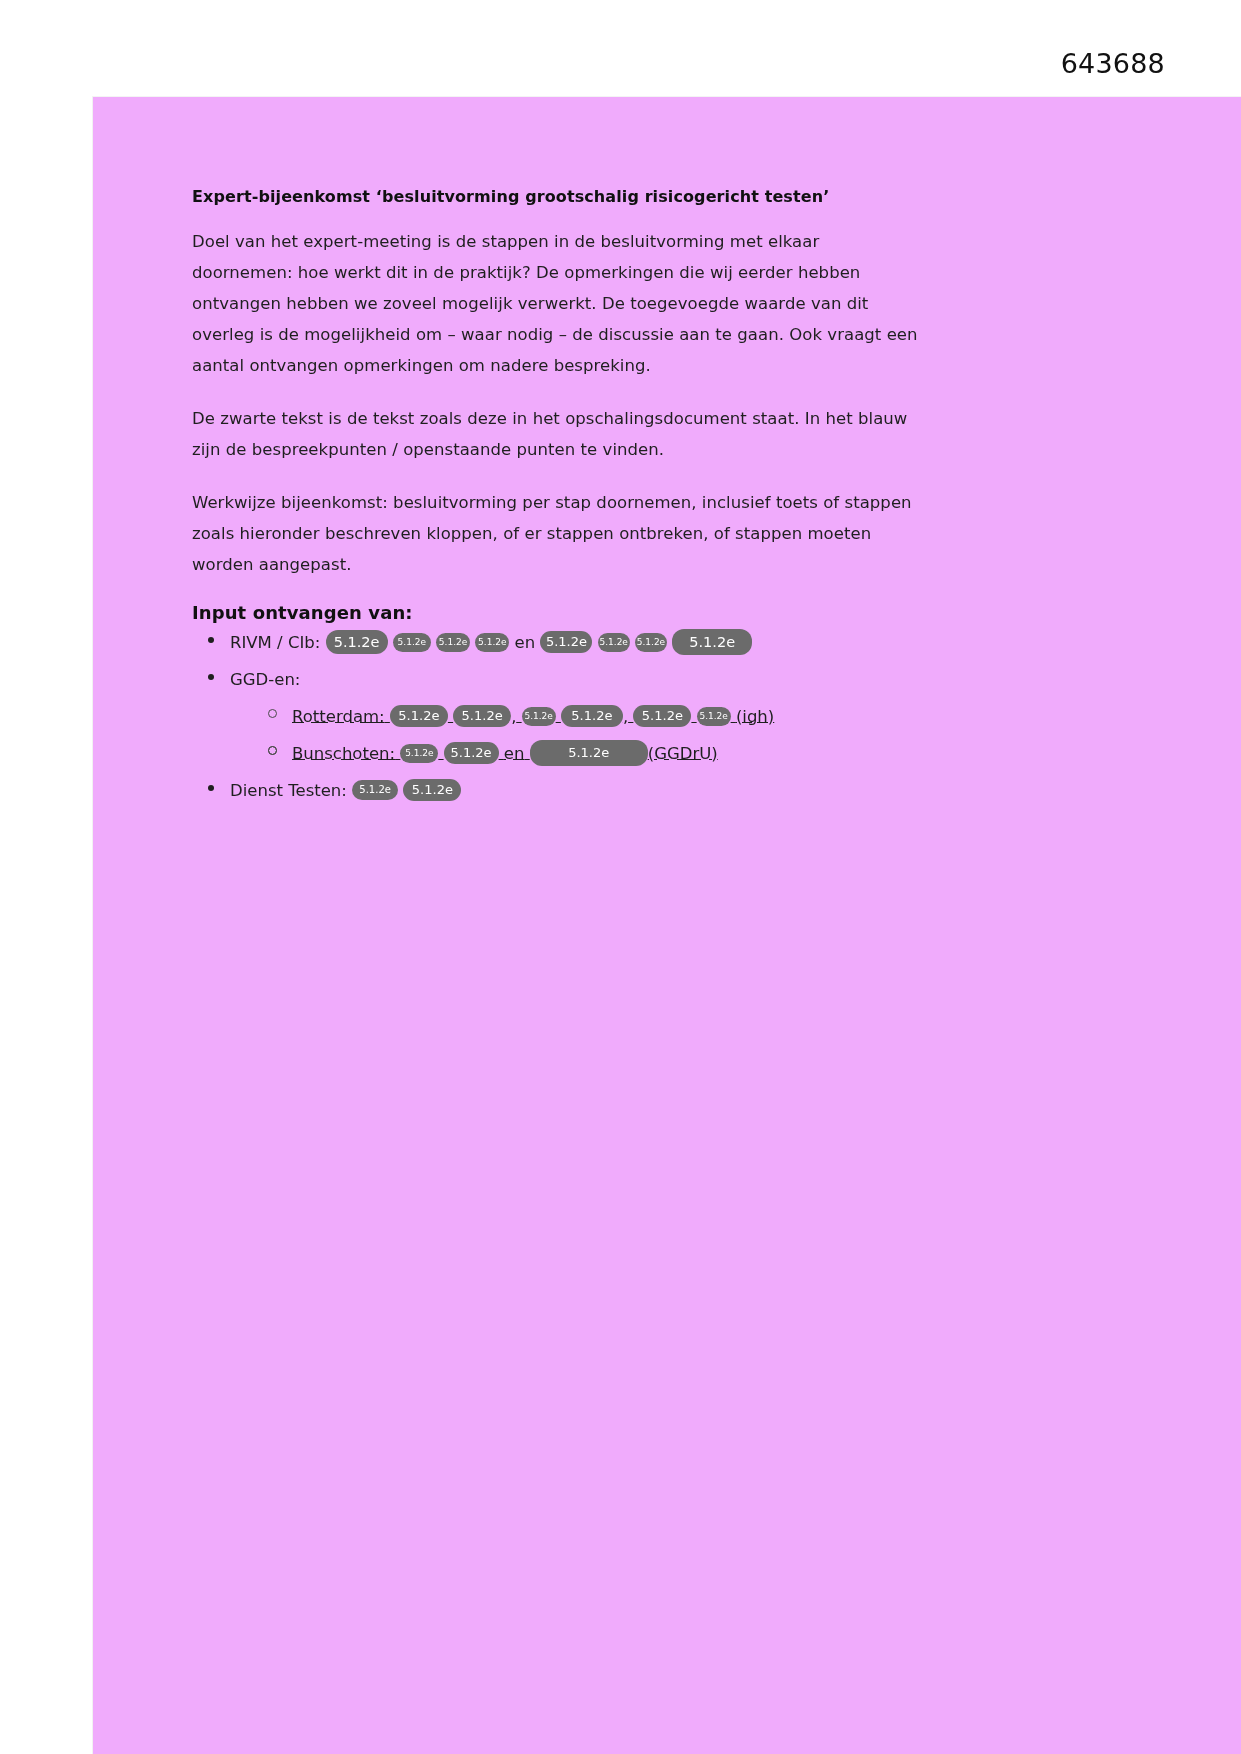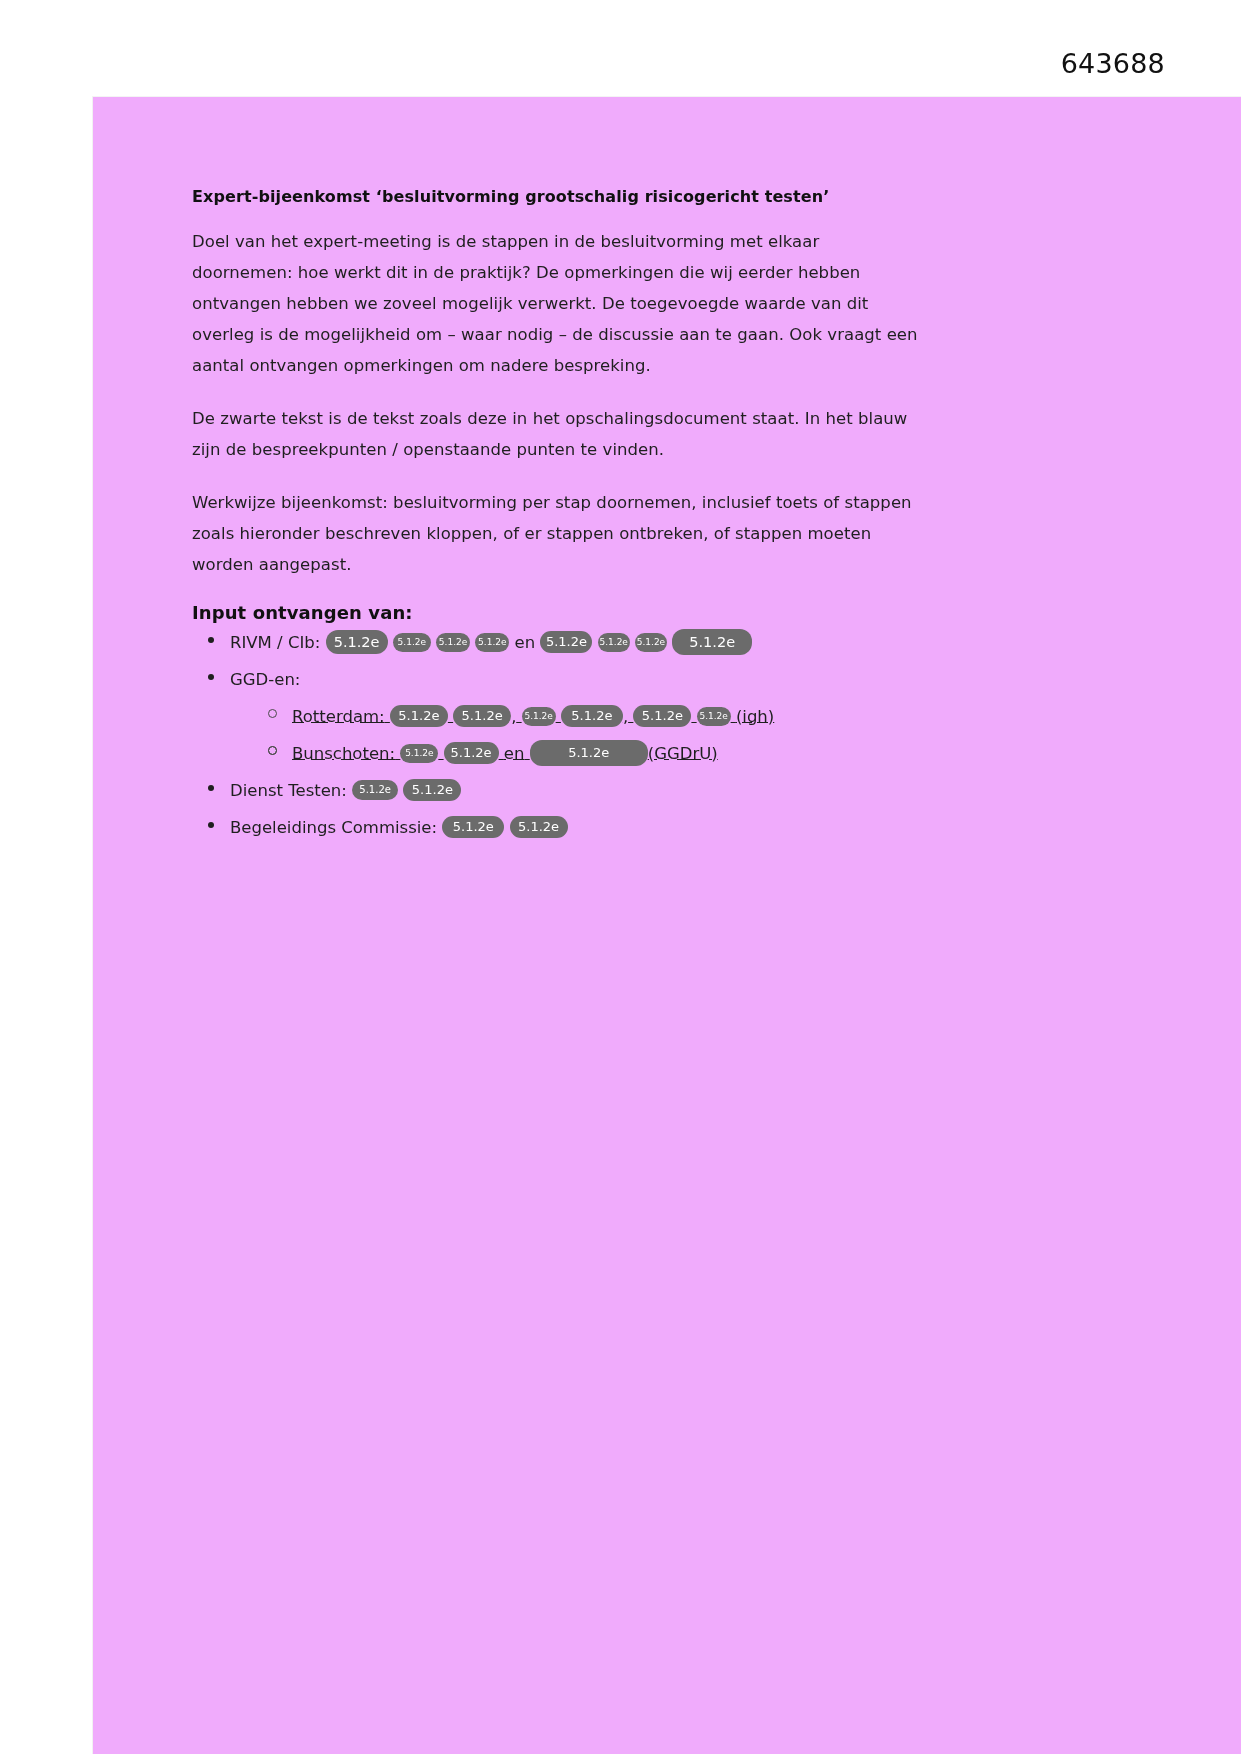--- a/index.html
+++ b/index.html
@@ -166,22 +166,16 @@
       </li>
 
 
       <li>
         <span class="bullet"></span>
         <span class="txt">Dienst Testen:</span>
         <span class="redact sz-sm" style="width:46px;">5.1.2e</span>
         <span class="redact sz-md" style="width:58px;">5.1.2e</span>
       </li>
 
-      <li>
-        <span class="bullet"></span>
-        <span class="txt">Begeleidings Commissie:</span>
-        <span class="redact sz-md" style="width:62px;">5.1.2e</span>
-        <span class="redact sz-md" style="width:58px;">5.1.2e</span>
-      </li>
 
     </ul>
   </div>
 </div>
 
 </body></html>

